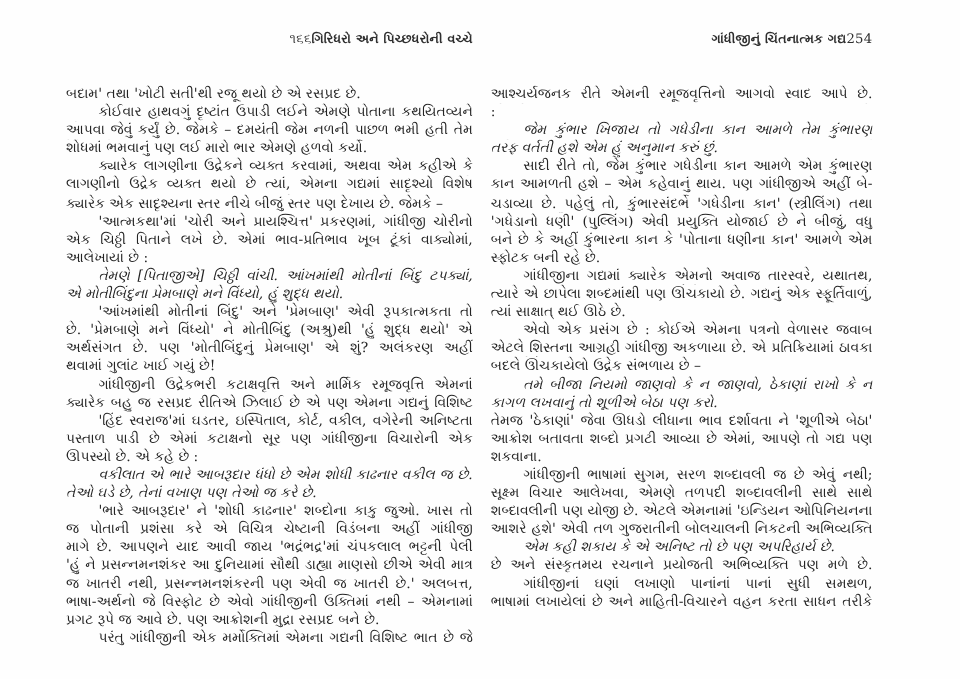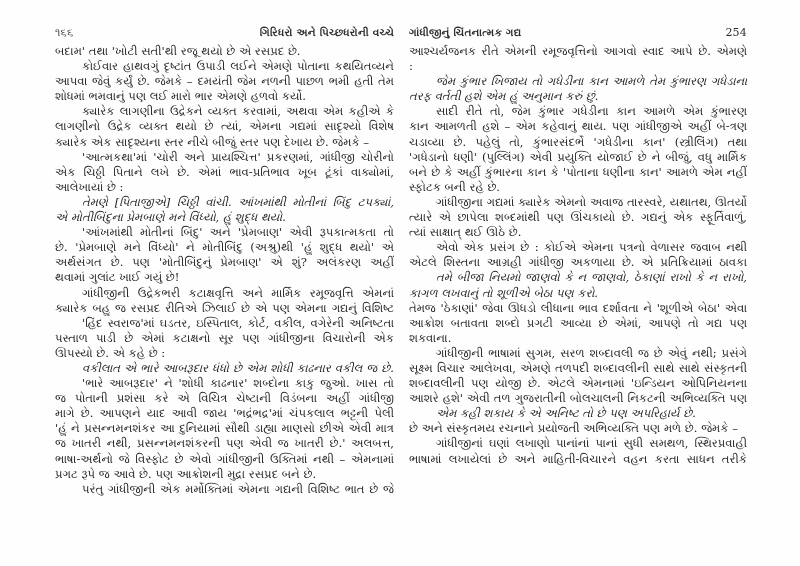--- a/index.html
+++ b/index.html
@@ -19,28 +19,28 @@
     width: 800px;
     height: 566px;
     background: #fefefe;
   }
   .page {
     width: 400px;
     box-sizing: border-box;
     padding-top: 26px;
   }
   .page.left  { padding-left: 55px; padding-right: 6px; }
-  .page.right { padding-left: 9px;  padding-right: 53px; }
+  .page.right { padding-left: 9px;  padding-right: 73px; }
   .page-header {
     display: flex;
-    justify-content: space-between;
+    justify-content: flex-end;
     align-items: baseline;
     font-size: 10.5px;
     color: #2e2e2e;
-    margin-bottom: 5px;
+    margin-bottom: 32px;
     letter-spacing: 0.2px;
   }
   .page-number { font-size: 11px; }
   .running-title { font-size: 10.5px; font-weight: bold; }
   .textblock {
     width: 100%;
   }
   .line {
     font-size: 11.6px;
     line-height: 15.1px;
@@ -80,20 +80,21 @@
         <div class="line indent">'આંખમાંથી મોતીનાં બિંદુ' અને 'પ્રેમબાણ' એવી રૂપકાત્મકતા તો બરાબર અર્થવાહી</div>
         <div class="line">છે. 'પ્રેમબાણે મને વિંધ્યો' ને મોતીબિંદુ (અશ્રુ)થી 'હું શુદ્ધ થયો' એ ક્રિયારૂપો પણ</div>
         <div class="line">અર્થસંગત છે. પણ 'મોતીબિંદુનું પ્રેમબાણ' એ શું? અલંકરણ અહીં એકબીજા પર સવાર</div>
         <div class="line last">થવામાં ગુલાંટ ખાઈ ગયું છે!</div>
         <div class="line indent">ગાંધીજીની ઉદ્રેકભરી કટાક્ષવૃત્તિ અને માર્મિક રમૂજવૃત્તિ એમનાં લખાણોમાં</div>
         <div class="line last">ક્યારેક બહુ જ રસપ્રદ રીતિએ ઝિલાઈ છે એ પણ એમના ગદ્યનું વિશિષ્ટ રૂપ બાંધે છે.</div>
         <div class="line indent">'હિંદ સ્વરાજ'માં ઘડતર, ઇસ્પિતાલ, કોર્ટ, વકીલ, વગેરેની અનિષ્ટતા પર એમણે</div>
         <div class="line">પસ્તાળ પાડી છે એમાં કટાક્ષનો સૂર પણ ગાંધીજીના વિચારોની એક વિલક્ષણ મુદ્રા રૂપે,</div>
         <div class="line last">ઊપસ્યો છે. એ કહે છે :</div>
         <div class="line indent quote">વકીલાત એ ભારે આબરૂદાર ધંધો છે એમ શોધી કાઢનાર વકીલ જ છે. કાયદા</div>
+        <div class="line quote last">તેઓ ઘડે છે, તેનાં વખાણ પણ તેઓ જ કરે છે.</div>
         <div class="line indent">'ભારે આબરૂદાર' ને 'શોધી કાઢનાર' શબ્દોના કાકુ જુઓ. ખાસ તો પોતે</div>
         <div class="line">જ પોતાની પ્રશંસા કરે એ વિચિત્ર ચેષ્ટાની વિડંબના અહીં ગાંધીજી ઉપસાવવા</div>
         <div class="line">માગે છે. આપણને યાદ આવી જાય 'ભદ્રંભદ્ર'માં ચંપકલાલ ભટ્ટની પેલી ઉક્તિ :</div>
         <div class="line">'હું ને પ્રસન્નમનશંકર આ દુનિયામાં સૌથી ડાહ્યા માણસો છીએ એવી માત્ર મારી</div>
         <div class="line">જ ખાતરી નથી, પ્રસન્નમનશંકરની પણ એવી જ ખાતરી છે.' અલબત્ત, 'ભદ્રંભદ્ર'માં</div>
         <div class="line">ભાષા-અર્થનો જે વિસ્ફોટ છે એવો ગાંધીજીની ઉક્તિમાં નથી – એમનામાં આક્રોશ</div>
         <div class="line last">પ્રગટ રૂપે જ આવે છે. પણ આક્રોશની મુદ્રા રસપ્રદ બને છે.</div>
         <div class="line indent">પરંતુ ગાંધીજીની એક મર્મોક્તિમાં એમના ગદ્યની વિશિષ્ટ ભાત છે જે</div>
       </div>
   </section>
@@ -112,20 +113,21 @@
         <div class="line">કાન આમળતી હશે – એમ કહેવાનું થાય. પણ ગાંધીજીએ અહીં બે-ત્રણ વળ</div>
         <div class="line">ચડાવ્યા છે. પહેલું તો, કુંભારસંદર્ભે 'ગધેડીના કાન' (સ્ત્રીલિંગ) તથા કુંભારણસંદર્ભે</div>
         <div class="line">'ગધેડાનો ધણી' (પુલ્લિંગ) એવી પ્રયુક્તિ યોજાઈ છે ને બીજું, વધુ માર્મિક તો એ</div>
         <div class="line">બને છે કે અહીં કુંભારના કાન કે 'પોતાના ધણીના કાન' આમળે એમ નહીં પણ</div>
         <div class="line last">સ્ફોટક બની રહે છે.</div>
         <div class="line indent">ગાંધીજીના ગદ્યમાં ક્યારેક એમનો અવાજ તારસ્વરે, યથાતથ, ઊતર્યો છે ને</div>
         <div class="line">ત્યારે એ છાપેલા શબ્દમાંથી પણ ઊંચકાયો છે. ગદ્યનું એક સ્ફૂર્તિવાળું, જીવંત રૂપ</div>
         <div class="line last">ત્યાં સાક્ષાત્ થઈ ઊઠે છે.</div>
         <div class="line indent">એવો એક પ્રસંગ છે : કોઈએ એમના પત્રનો વેળાસર જવાબ નથી આપ્યો</div>
         <div class="line">એટલે શિસ્તના આગ્રહી ગાંધીજી અકળાયા છે. એ પ્રતિક્રિયામાં ઠાવકા ઠપકાને</div>
+        <div class="line last">બદલે ઊંચકાયેલો ઉદ્રેક સંભળાય છે –</div>
         <div class="line indent quote">તમે બીજા નિયમો જાણવો કે ન જાણવો, ઠેકાણાં રાખો કે ન રાખો, પણ મને</div>
         <div class="line quote last">કાગળ લખવાનું તો શૂળીએ બેઠા પણ કરો.</div>
         <div class="line">તેમજ 'ઠેકાણાં' જેવા ઊધડો લીધાના ભાવ દર્શાવતા ને 'શૂળીએ બેઠા' એવા આકરો</div>
         <div class="line">આક્રોશ બતાવતા શબ્દો પ્રગટી આવ્યા છે એમાં, આપણે તો ગદ્ય પણ આસ્વાદી</div>
         <div class="line last">શકવાના.</div>
         <div class="line indent">ગાંધીજીની ભાષામાં સુગમ, સરળ શબ્દાવલી જ છે એવું નથી; પ્રસંગે</div>
         <div class="line">સૂક્ષ્મ વિચાર આલેખવા, એમણે તળપદી શબ્દાવલીની સાથે સાથે સંસ્કૃતની</div>
         <div class="line">શબ્દાવલીની પણ યોજી છે. એટલે એમનામાં 'ઇન્ડિયન ઓપિનિયનના ઘરાક આઠસેં</div>
         <div class="line">આશરે હશે' એવી તળ ગુજરાતીની બોલચાલની નિકટની અભિવ્યક્તિ પણ મળે</div>
         <div class="line indent quote last">એમ કહી શકાય કે એ અનિષ્ટ તો છે પણ અપરિહાર્ય છે.</div>

